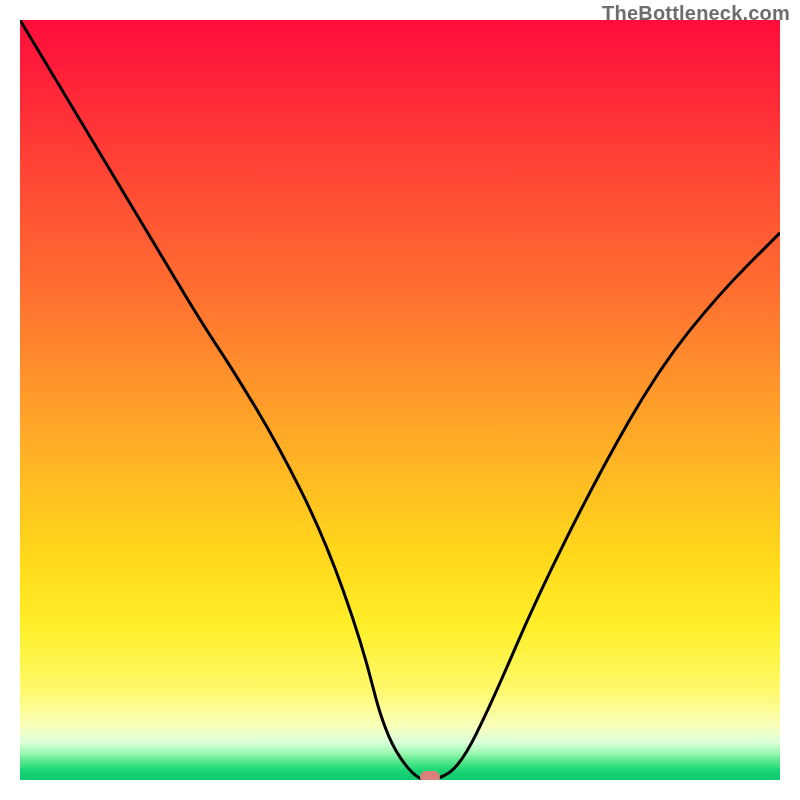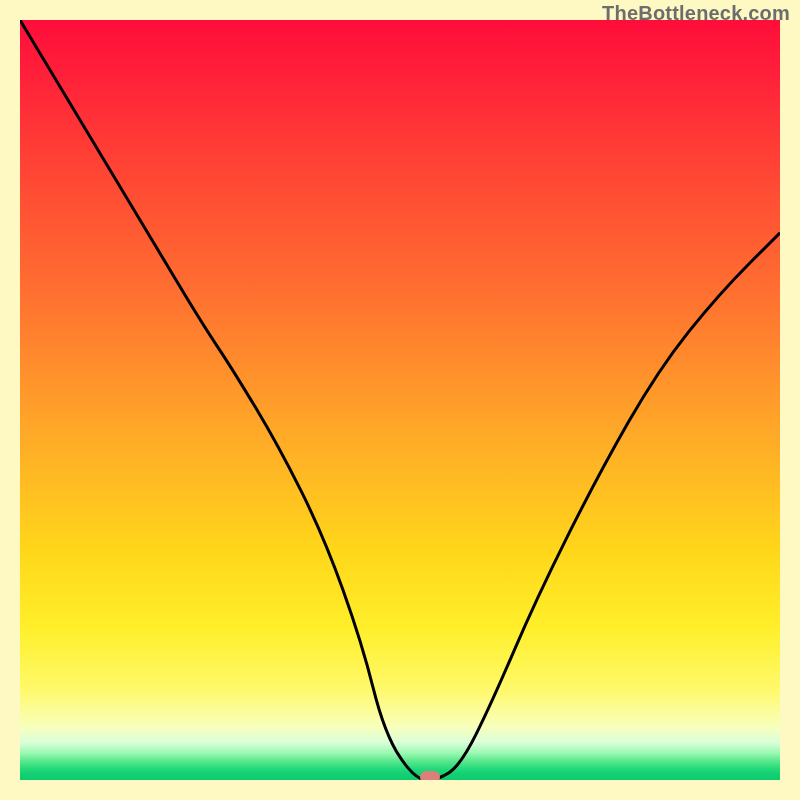--- a/index.html
+++ b/index.html
@@ -7,21 +7,21 @@
     padding: 0;
     width: 800px;
     height: 800px;
     background: #000;
     overflow: hidden;
   }
   .frame {
     position: relative;
     width: 800px;
     height: 800px;
-    background: #fef9c3;
+    background: #ffffff;
   }
   .plot-area {
     position: absolute;
     left: 20px;
     top: 20px;
     width: 760px;
     height: 760px;
     overflow: hidden;
   }
   .gradient {

